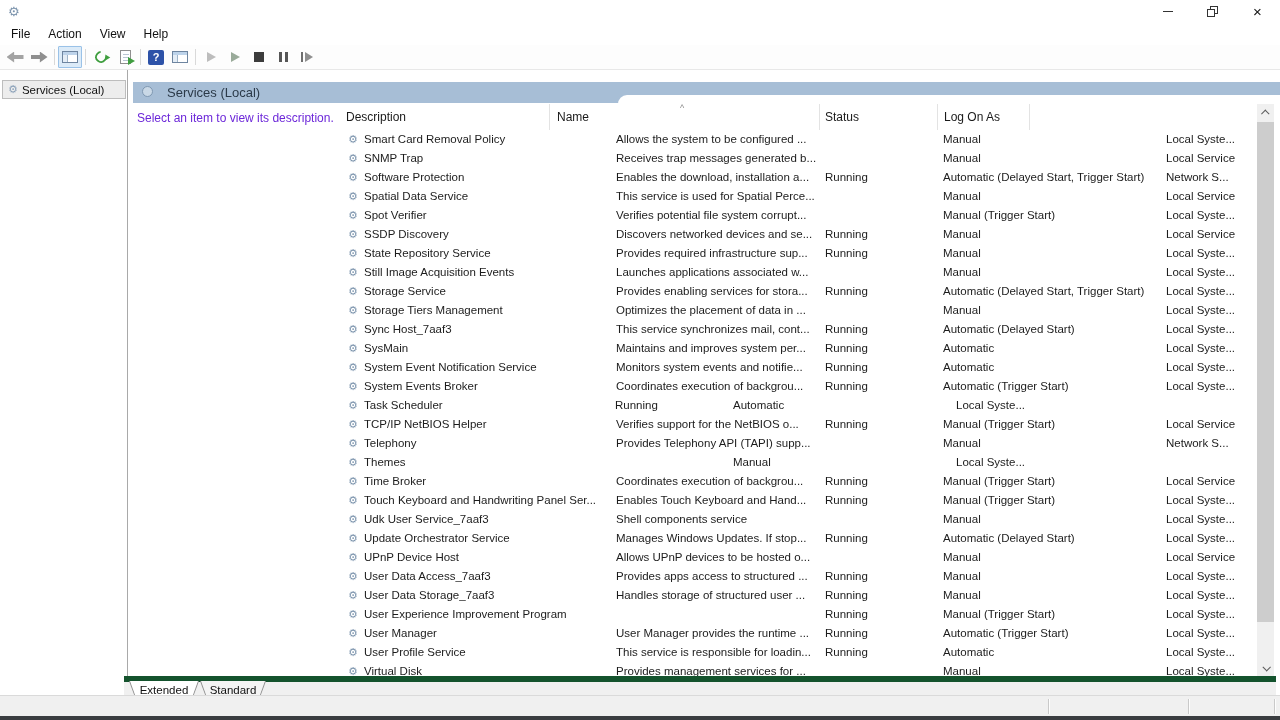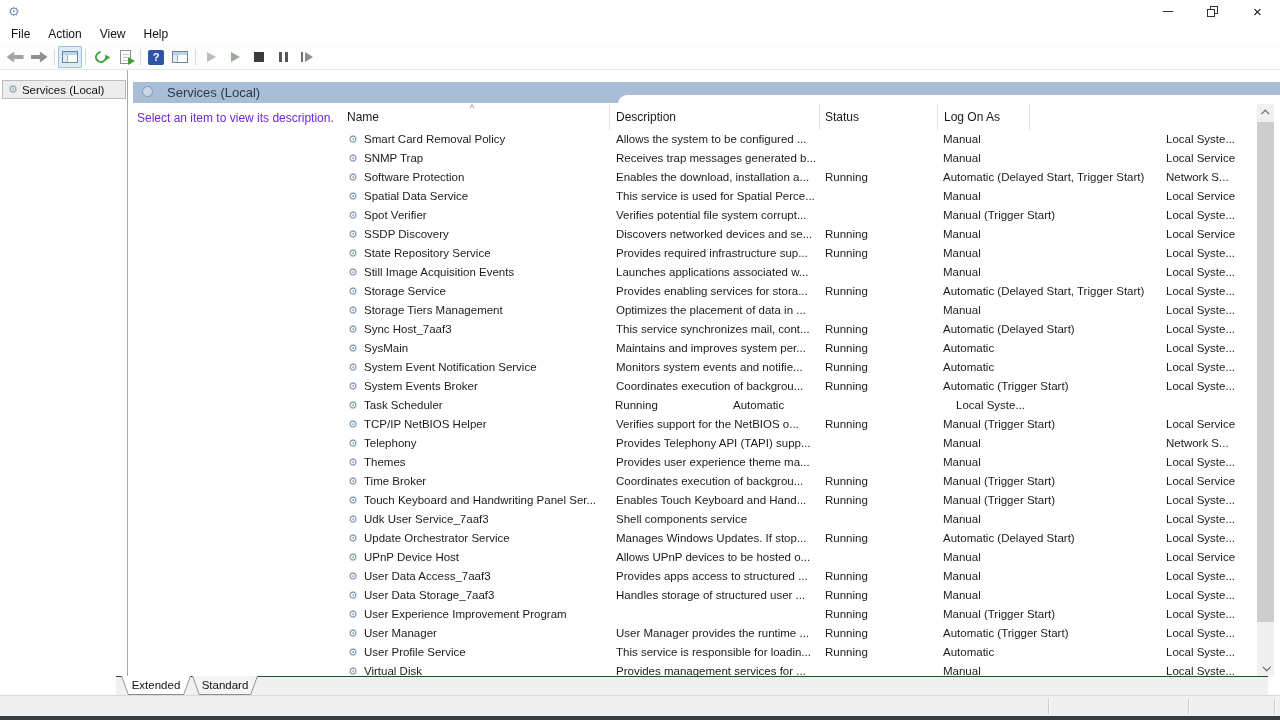--- a/index.html
+++ b/index.html
@@ -89,21 +89,21 @@
   .vscroll{position:absolute;left:1257px;top:104px;width:17px;height:572px;background:var(--scroll_track);}
   .sbtn{position:absolute;left:0;width:17px;height:17px;display:flex;align-items:center;justify-content:center;}
   .sbtn.up{top:0;}
   .sbtn.down{bottom:0;}
   .chev{width:6px;height:6px;border-left:1.5px solid #5c5c5c;border-top:1.5px solid #5c5c5c;}
   .chev.u{transform:rotate(45deg) translateY(1px);}
   .chev.d{transform:rotate(225deg) translateY(1px);}
   .sthumb{position:absolute;left:0;top:18px;width:17px;height:500px;background:var(--scroll_thumb);}
 
   
-  .tabbar{position:absolute;left:116px;top:676px;width:1152px;height:19px;background:#f0f0f0;border-top:1px solid #14532d;padding-left:32px;}
+  .tabbar{position:absolute;left:124px;top:676px;width:1152px;height:19px;background:#f0f0f0;border-top:6px solid #14532d;padding-left:32px;}
   .tab{position:absolute;top:-1px;height:19px;}
   .tab .outer{position:absolute;inset:0;background:#8e8e8e;clip-path:polygon(0 0,100% 0,calc(100% - 7px) 100%,7px 100%);}
   .tab .inner{position:absolute;left:1px;right:1px;top:0;bottom:1px;clip-path:polygon(0 0,100% 0,calc(100% - 6.5px) 100%,6.5px 100%);display:flex;align-items:center;justify-content:center;font-size:11.5px;color:#111;}
   .tab.active .inner{background:#fff;}
   .tab.inactive .inner{background:#f4f4f4;}
   .tab1{left:5px;width:70px;}
   .tab2{left:76px;width:66px;}
 
   
   .statusbar{position:absolute;left:0;top:695px;width:1280px;height:21px;background:var(--statusbar_bg);border-top:1px solid #dadada;}
@@ -212,27 +212,27 @@
   </div>
 
   <div class="band"></div>
   <span class="band-icon"></span>
   <span class="band-title">Services (Local)</span>
   <div class="notch"></div>
   <div class="content"></div>
   <span class="hint">Select an item to view its description.</span>
 
   <div class="lheader">
+    <div class="hcell hc-desc">
+        <span>Description</span>
+      </div>
     <div class="hcell hc-name">
       <span>Name</span>
       <span class="sort-arrow">^</span>
     </div>
-    <div class="hcell hc-desc">
-        <span>Description</span>
-      </div>
     <div class="hcell hc-status">
         <span>Status</span>
       </div>
     <div class="hcell hc-logon">
         <span>Log On As</span>
       </div>
     <div class="hcell hc-fill"></div>
   </div>
 
   <div class="lbody">
@@ -403,21 +403,20 @@
       <span class="cell c-desc">Provides Telephony API (TAPI) supp...</span>
       <span class="cell c-status"></span>
       <span class="cell c-start">Manual</span>
       <span class="cell c-logon">Network S...</span>
     </div>
       <div class="srow">
       <span class="cell c-name">
           <span class="gear">⚙</span>
           <span>Themes</span>
         </span>
-      <span class="cell c-desc">Provides user experience theme ma...</span>
       <span class="cell c-status"></span>
       <span class="cell c-start">Manual</span>
       <span class="cell c-logon">Local Syste...</span>
     </div>
       <div class="srow">
       <span class="cell c-name">
           <span class="gear">⚙</span>
           <span>Time Broker</span>
         </span>
       <span class="cell c-desc">Coordinates execution of backgrou...</span>

